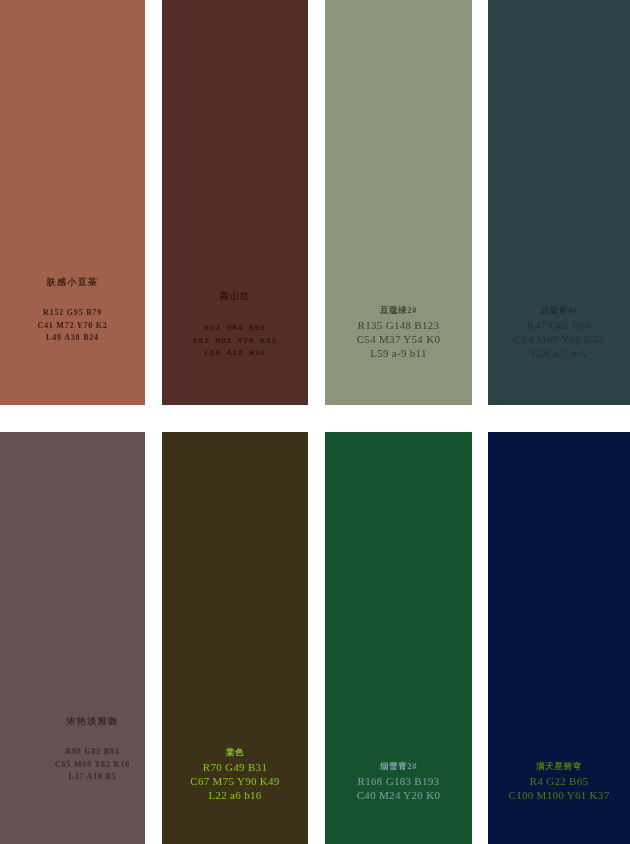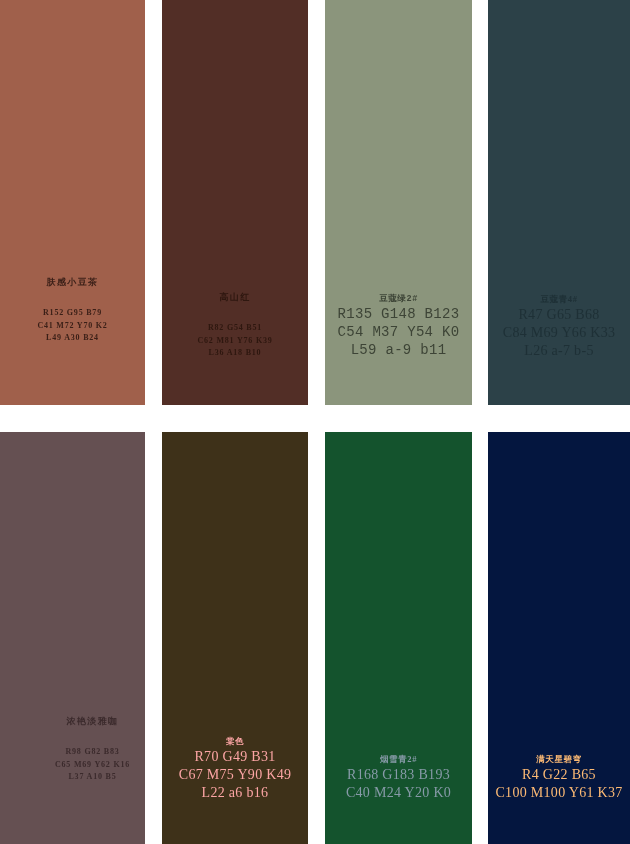--- a/index.html
+++ b/index.html
@@ -42,21 +42,21 @@
     font-size: 8.5px;
     font-weight: 700;
     margin-bottom: 1.5px;
     letter-spacing: 0.6px;
   }
 
   .lbl-rgb,
   .lbl-cmyk,
   .lbl-lab {
     display: block;
-    font-size: 14px;
+    font-size: 11px;
     font-weight: 400;
     letter-spacing: 0.3px;
     white-space: nowrap;
   }
 
   
   .r1 { top: 0; height: 405px; }
   .r2 { top: 432px; height: 412px; }
 
   .c1 { left: 0;   width: 145px; }
@@ -92,29 +92,29 @@
   <div class="swatch r1 c1" id="sw0" style="background: rgb(160, 96, 75);">
     <div class="swatch-label lab-a bold-block" style="color: rgb(58, 31, 23);">
       <span class="lbl-name">肤感小豆茶</span>
       <span class="lbl-rgb">R152 G95 B79</span>
       <span class="lbl-cmyk">C41 M72 Y70 K2</span>
       <span class="lbl-lab">L49 A30 B24</span>
     </div>
   </div>
 
   <div class="swatch r1 c2" id="sw1" style="background: rgb(82, 46, 38);">
-    <div class="swatch-label lab-b bold-block" style="color: rgb(46, 23, 15);">
+    <div class="swatch-label lab-b bold-block" style="color: rgb(46, 23, 15); font-family: Liberation Mono, monospace;">
       <span class="lbl-name">高山红</span>
       <span class="lbl-rgb">R82 G54 B51</span>
       <span class="lbl-cmyk">C62 M81 Y76 K39</span>
       <span class="lbl-lab">L36 A18 B10</span>
     </div>
   </div>
 
-  <div class="swatch r1 c3" id="sw2" style="background: rgb(139, 149, 124); font-family: Liberation Mono, monospace;">
+  <div class="swatch r1 c3" id="sw2" style="background: rgb(139, 149, 124);">
     <div class="swatch-label lab-c" style="color: rgb(61, 68, 54);">
       <span class="lbl-name">豆蔻绿2#</span>
       <span class="lbl-rgb">R135 G148 B123</span>
       <span class="lbl-cmyk">C54 M37 Y54 K0</span>
       <span class="lbl-lab">L59  a-9  b11</span>
     </div>
   </div>
 
   <div class="swatch r1 c4" id="sw3" style="background: rgb(44, 65, 72);">
     <div class="swatch-label lab-c" style="color: rgb(30, 48, 54);">
@@ -128,39 +128,39 @@
   <div class="swatch r2 c1" id="sw4" style="background: rgb(101, 80, 82);">
     <div class="swatch-label lab-a bold-block" style="color: rgb(59, 42, 44); padding-left: 40px;">
       <span class="lbl-name">浓艳淡雅咖</span>
       <span class="lbl-rgb">R98 G82 B83</span>
       <span class="lbl-cmyk">C65 M69 Y62 K16</span>
       <span class="lbl-lab">L37 A10 B5</span>
     </div>
   </div>
 
   <div class="swatch r2 c2" id="sw5" style="background: rgb(62, 49, 25);">
-    <div class="swatch-label lab-d" style="color: #fca5a5;">
+    <div class="swatch-label lab-d" style="color: #84cc16;">
       <span class="lbl-name">棠色</span>
       <span class="lbl-rgb">R70 G49 B31</span>
       <span class="lbl-cmyk">C67 M75 Y90 K49</span>
       <span class="lbl-lab">L22  a6  b16</span>
     </div>
   </div>
 
   <div class="swatch r2 c3" id="sw6" style="background: #14532d;">
     <div class="swatch-label lab-d" style="color: rgb(135, 154, 168);">
       <span class="lbl-name">烟雪青2#</span>
       <span class="lbl-rgb">R168 G183 B193</span>
       <span class="lbl-cmyk">C40 M24 Y20 K0</span>
 
     </div>
   </div>
 
   <div class="swatch r2 c4" id="sw7" style="background: rgb(4, 22, 63);">
-    <div class="swatch-label lab-d" style="color: #fdba74;">
+    <div class="swatch-label lab-d" style="color: #4d7c0f;">
       <span class="lbl-name">满天星碧穹</span>
       <span class="lbl-rgb">R4 G22 B65</span>
       <span class="lbl-cmyk">C100 M100 Y61 K37</span>
 
     </div>
   </div>
 
 </div>
 
 </body></html>

